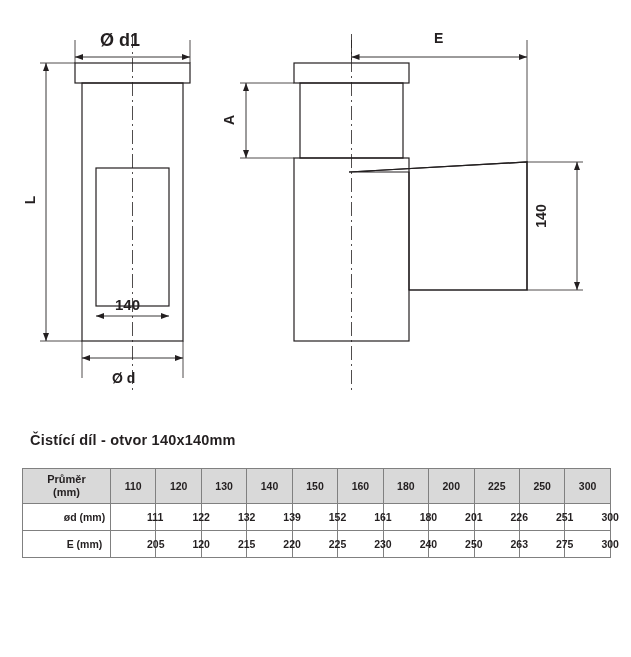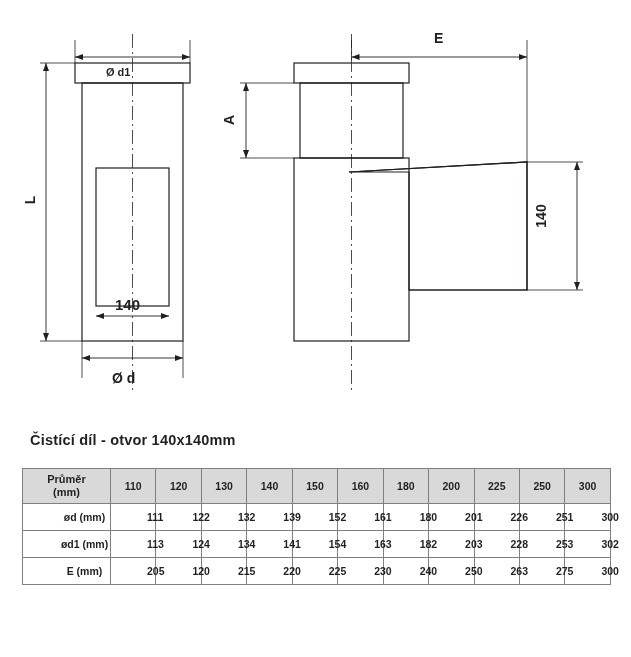--- a/index.html
+++ b/index.html
@@ -155,21 +155,21 @@
         <line x1="577" y1="162" x2="577" y2="290" stroke-width="0.9"></line>
         <polygon points="577,162 574,170 580,170" fill="#231f20" stroke="none"></polygon>
         <polygon points="577,290 574,282 580,282" fill="#231f20" stroke="none"></polygon>
 
         <line x1="351.5" y1="34" x2="351.5" y2="392" stroke="#231f20" stroke-width="0.8" stroke-dasharray="14,4,2,4"></line>
 
         <line x1="284" y1="226" x2="545" y2="226" stroke="#231f20" stroke-width="0" stroke-dasharray="14,4,2,4"></line>
       </g>
     </svg>
 
-    <div style="position:absolute;left:106px;top:30px;font-size:11px;font-weight:bold;margin-top:36px;">Ø d1</div>
+    <div style="position:absolute;left:100px;top:30px;font-size:18px;font-weight:bold;">Ø d1</div>
 
     <div style="position:absolute;left:112px;top:370px;font-size:14px;font-weight:bold;">Ø d</div>
 
     <div style="position:absolute;left:26px;top:192px;font-size:14px;font-weight:bold;
                 transform:rotate(-90deg);transform-origin:center;">L</div>
 
     <div style="position:absolute;left:115px;top:296px;font-size:15px;font-weight:bold;">140</div>
 
     <div style="position:absolute;left:224px;top:112px;font-size:14px;font-weight:bold;
                 transform:rotate(-90deg);transform-origin:center;">A</div>
@@ -226,34 +226,20 @@
           <td>139</td>
           <td>152</td>
           <td>161</td>
           <td>180</td>
           <td>201</td>
           <td>226</td>
           <td>251</td>
           <td>300</td>
         </tr>
         <tr>
-          <td class="rowhead">ød1 (mm)</td>
-          <td>113</td>
-          <td>124</td>
-          <td>134</td>
-          <td>141</td>
-          <td>154</td>
-          <td>163</td>
-          <td>182</td>
-          <td>203</td>
-          <td>228</td>
-          <td>253</td>
-          <td>302</td>
-        </tr>
-        <tr>
           <td class="rowhead">E (mm)</td>
           <td>205</td>
           <td>120</td>
           <td>215</td>
           <td>220</td>
           <td>225</td>
           <td>230</td>
           <td>240</td>
           <td>250</td>
           <td>263</td>

